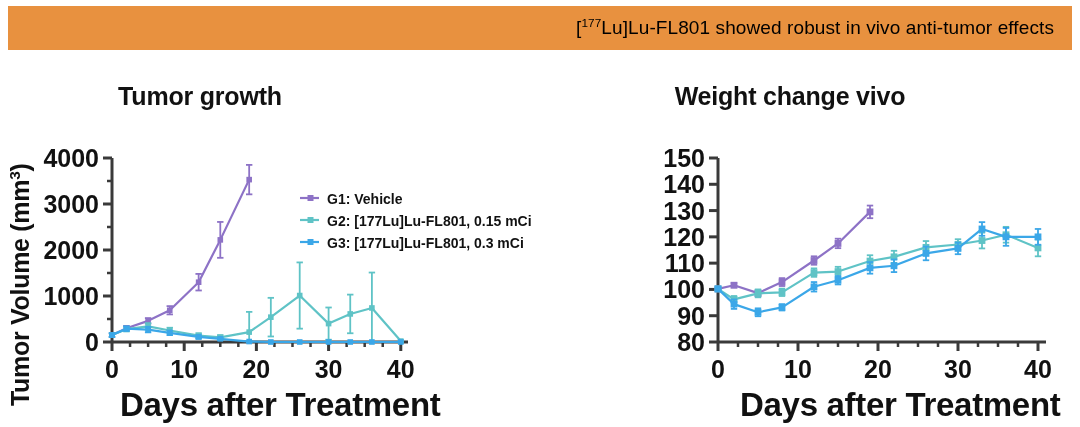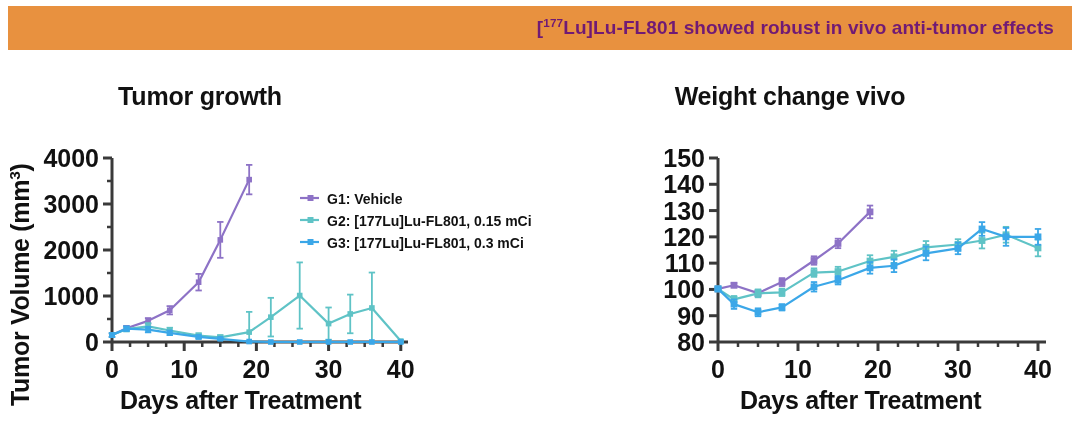--- a/index.html
+++ b/index.html
@@ -23,23 +23,23 @@
     width: 1064px;
     height: 44px;
     background: #e8913f;
     display: flex;
     align-items: center;
     justify-content: flex-end;
     box-sizing: border-box;
     padding-right: 18px;
   }
   #banner-title {
-    color: #701a75;
+    color: #000000;
     font-size: 19px;
-    font-weight: bold;
+    font-weight: normal;
     letter-spacing: 0.1px;
     white-space: nowrap;
   }
   #banner-title sup {
     font-size: 0.62em;
     vertical-align: super;
     line-height: 0;
   }
 
   
@@ -73,21 +73,21 @@
     font-weight: bold;
     color: #111111;
     white-space: nowrap;
     letter-spacing: -0.3px;
   }
   #ylabel-left  { left: 6px;  top: 350px; }
   .ylabel sup { font-size: 0.62em; vertical-align: super; line-height: 0; }
 
   .xlabel {
     position: absolute;
-    font-size: 25px;
+    font-size: 33px;
     font-weight: bold;
     color: #111111;
     white-space: nowrap;
     letter-spacing: -0.3px;
   }
   #xlabel-left  { left: 120px; top: 330px; }
   #xlabel-right { left: 200px; top: 330px; }
 
   .plot-svg {
     position: absolute;

